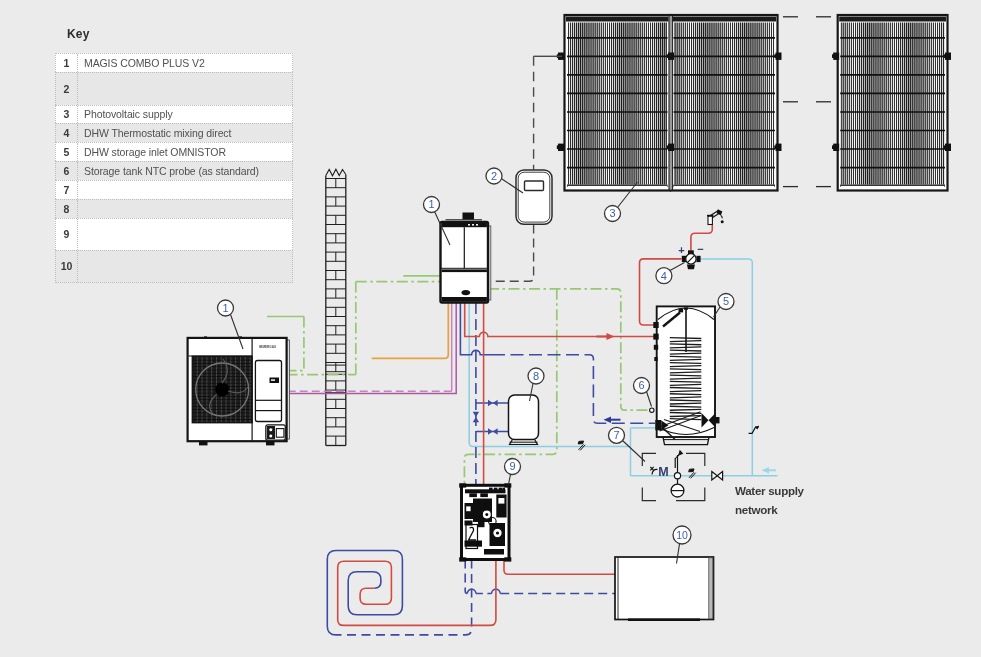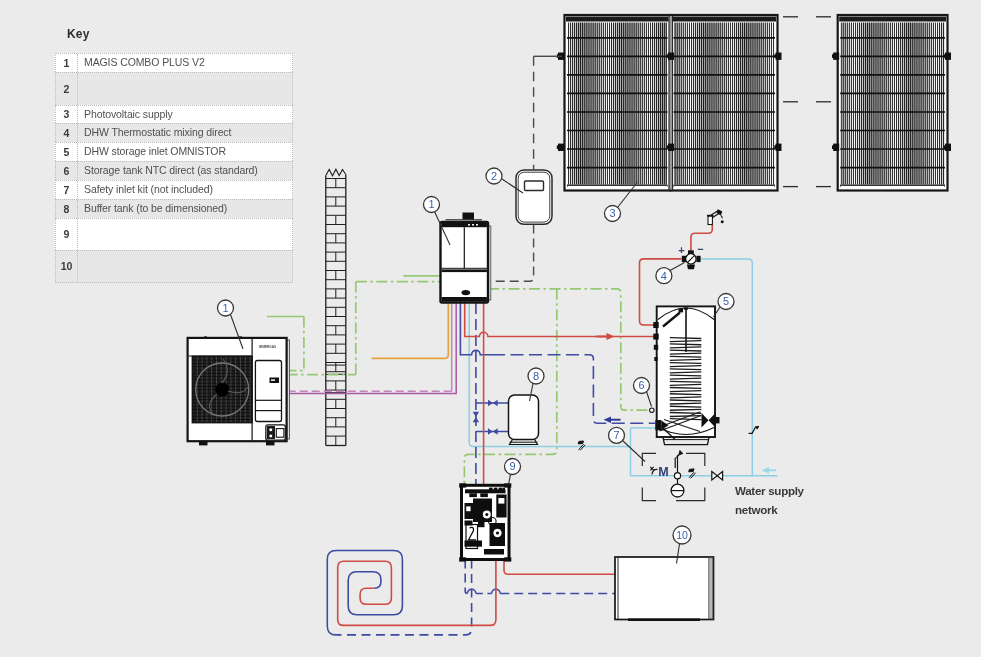--- a/index.html
+++ b/index.html
@@ -2,21 +2,21 @@
 <html><head><meta charset="utf-8"><style>
 html,body{margin:0;padding:0}
 #c{position:relative;width:981px;height:657px;background:#ebebeb;font-family:"Liberation Sans",sans-serif;overflow:hidden}
 #c svg{position:absolute;left:0;top:0}
 .kt{position:absolute;left:67px;top:27px;font-size:12px;font-weight:bold;color:#2d2d2d;letter-spacing:0.2px}
 .tb{position:absolute;left:55px;top:53px;width:238px;font-size:10.5px;color:#505052}
 .r{position:relative;box-sizing:border-box;border:1px dotted #bdbdbd;border-bottom:none;display:flex}
 .r:last-child{border-bottom:1px dotted #bdbdbd}
 .r.w{background:#fff}.r.g{background:#e7e7e7}
 .n{width:22px;box-sizing:border-box;border-right:1px dotted #bdbdbd;font-weight:bold;color:#3a3a3a;display:flex;align-items:center;justify-content:center}
-.t{flex:1;padding:2px 4px 2px 6px;display:flex;line-height:13px;letter-spacing:-0.1px}
+.t{flex:1;padding:2px 4px 2px 6px;display:flex;align-items:center;line-height:13px;letter-spacing:-0.1px}
 .t span{display:block}
 </style></head><body>
 <div id="c">
 
 <div class="kt">Key</div>
 
 <div class="tb">
 <div class="r w" style="height:19px">
         <div class="n">1</div>
         <div class="t">
@@ -40,34 +40,28 @@
       </div>
 <div class="r w" style="height:19px">
         <div class="n">5</div>
         <div class="t">
           <span>DHW storage inlet OMNISTOR</span>
         </div>
       </div>
 <div class="r g" style="height:19px">
         <div class="n">6</div>
         <div class="t">
-          <span>Storage tank NTC direct (as standard)</span>
+          <span>Storage tank NTC probe (as standard)</span>
         </div>
       </div>
 <div class="r w" style="height:18.5px">
         <div class="n">7</div>
-        <div class="t">
-          <span>Safety inlet kit (not included)</span>
-        </div>
       </div>
 <div class="r g" style="height:19px">
         <div class="n">8</div>
-        <div class="t">
-          <span>Buffer tank (to be dimensioned)</span>
-        </div>
       </div>
 <div class="r w" style="height:32px">
         <div class="n">9</div>
       </div>
 <div class="r g" style="height:33px">
         <div class="n">10</div>
       </div>
 </div>
 <svg width="981" height="657" viewBox="0 0 981 657">
 <defs>

